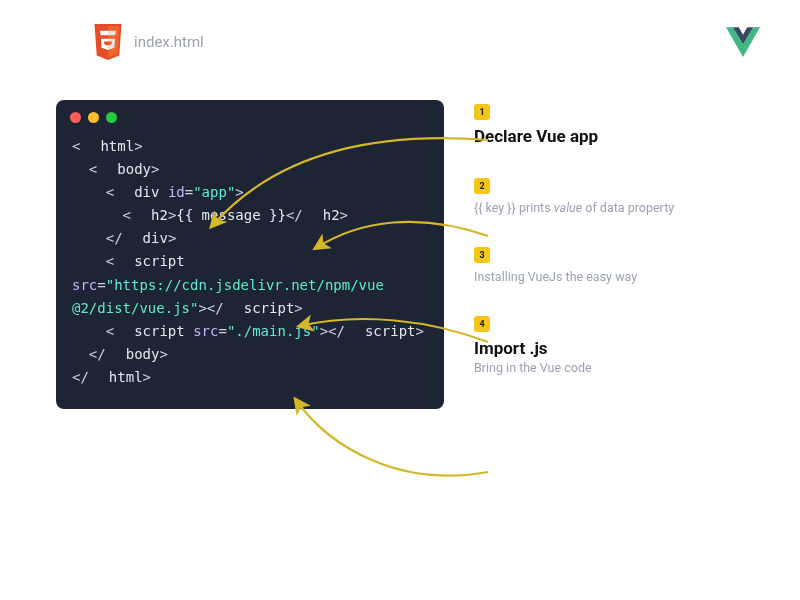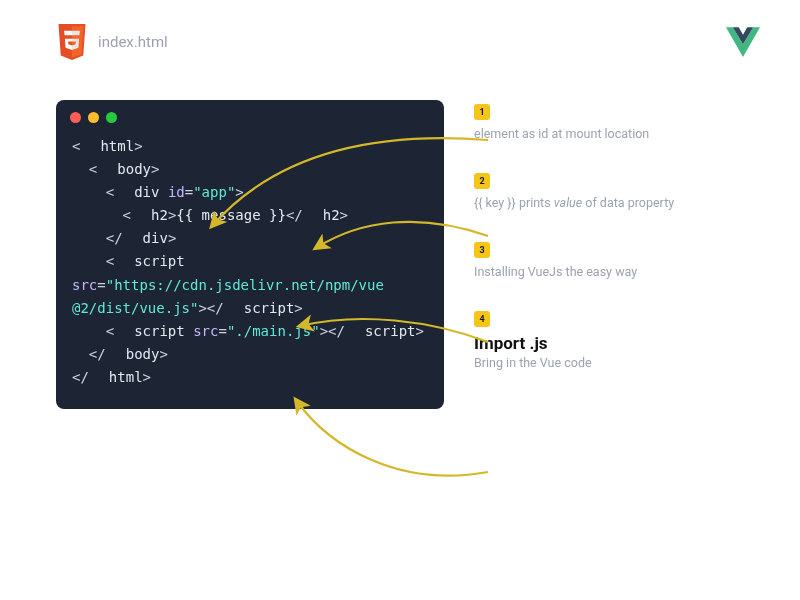--- a/index.html
+++ b/index.html
@@ -9,20 +9,21 @@
     width: 800px;
     height: 600px;
     position: relative;
     overflow: hidden;
   }
   .header {
     display: flex;
     align-items: center;
     justify-content: space-between;
     padding: 24px 40px 0 56px;
+    margin-left: 36px;
   }
   .header-left {
     display: flex;
     align-items: center;
     gap: 10px;
   }
   .html5-logo {
     width: 32px;
     height: 36px;
   }
@@ -148,21 +149,21 @@
     <span class="punct">&lt;</span><span class="tag">script</span>
 <span class="attr">src</span><span class="punct">=</span><span class="str">"https://cdn.jsdelivr.net/npm/vue</span>
 <span class="str">@2/dist/vue.js"</span><span class="punct">&gt;&lt;/</span><span class="tag">script</span><span class="punct">&gt;</span>
     <span class="punct">&lt;</span><span class="tag">script</span> <span class="attr">src</span><span class="punct">=</span><span class="str">"./main.js"</span><span class="punct">&gt;&lt;/</span><span class="tag">script</span><span class="punct">&gt;</span>
   <span class="punct">&lt;/</span><span class="tag">body</span><span class="punct">&gt;</span>
 <span class="punct">&lt;/</span><span class="tag">html</span><span class="punct">&gt;</span>
 </div>
   </div>
 
   <div class="annotations" id="anno-list">
-      <div class="anno"><div class="badge">1</div><div class="anno-sub">element as id at mount location</div></div>
+      <div class="anno"><div class="badge">1</div><div class="anno-title">Declare Vue app</div></div>
       <div class="anno"><div class="badge">2</div><div class="anno-sub">{{ key }} prints <em>value</em> of data property</div></div>
       <div class="anno"><div class="badge">3</div><div class="anno-sub">Installing VueJs the easy way</div></div>
       <div class="anno"><div class="badge">4</div><div class="anno-title">Import .js</div><div class="anno-sub">Bring in the Vue code</div></div>
     </div>
 </div>
 
 <svg class="arrows">
   <defs>
     <marker id="ah" markerWidth="10" markerHeight="10" refX="6" refY="4" orient="auto">
       <path d="M0,0 L8,4 L0,8 L2,4 Z" fill="#d4b82a"></path>

